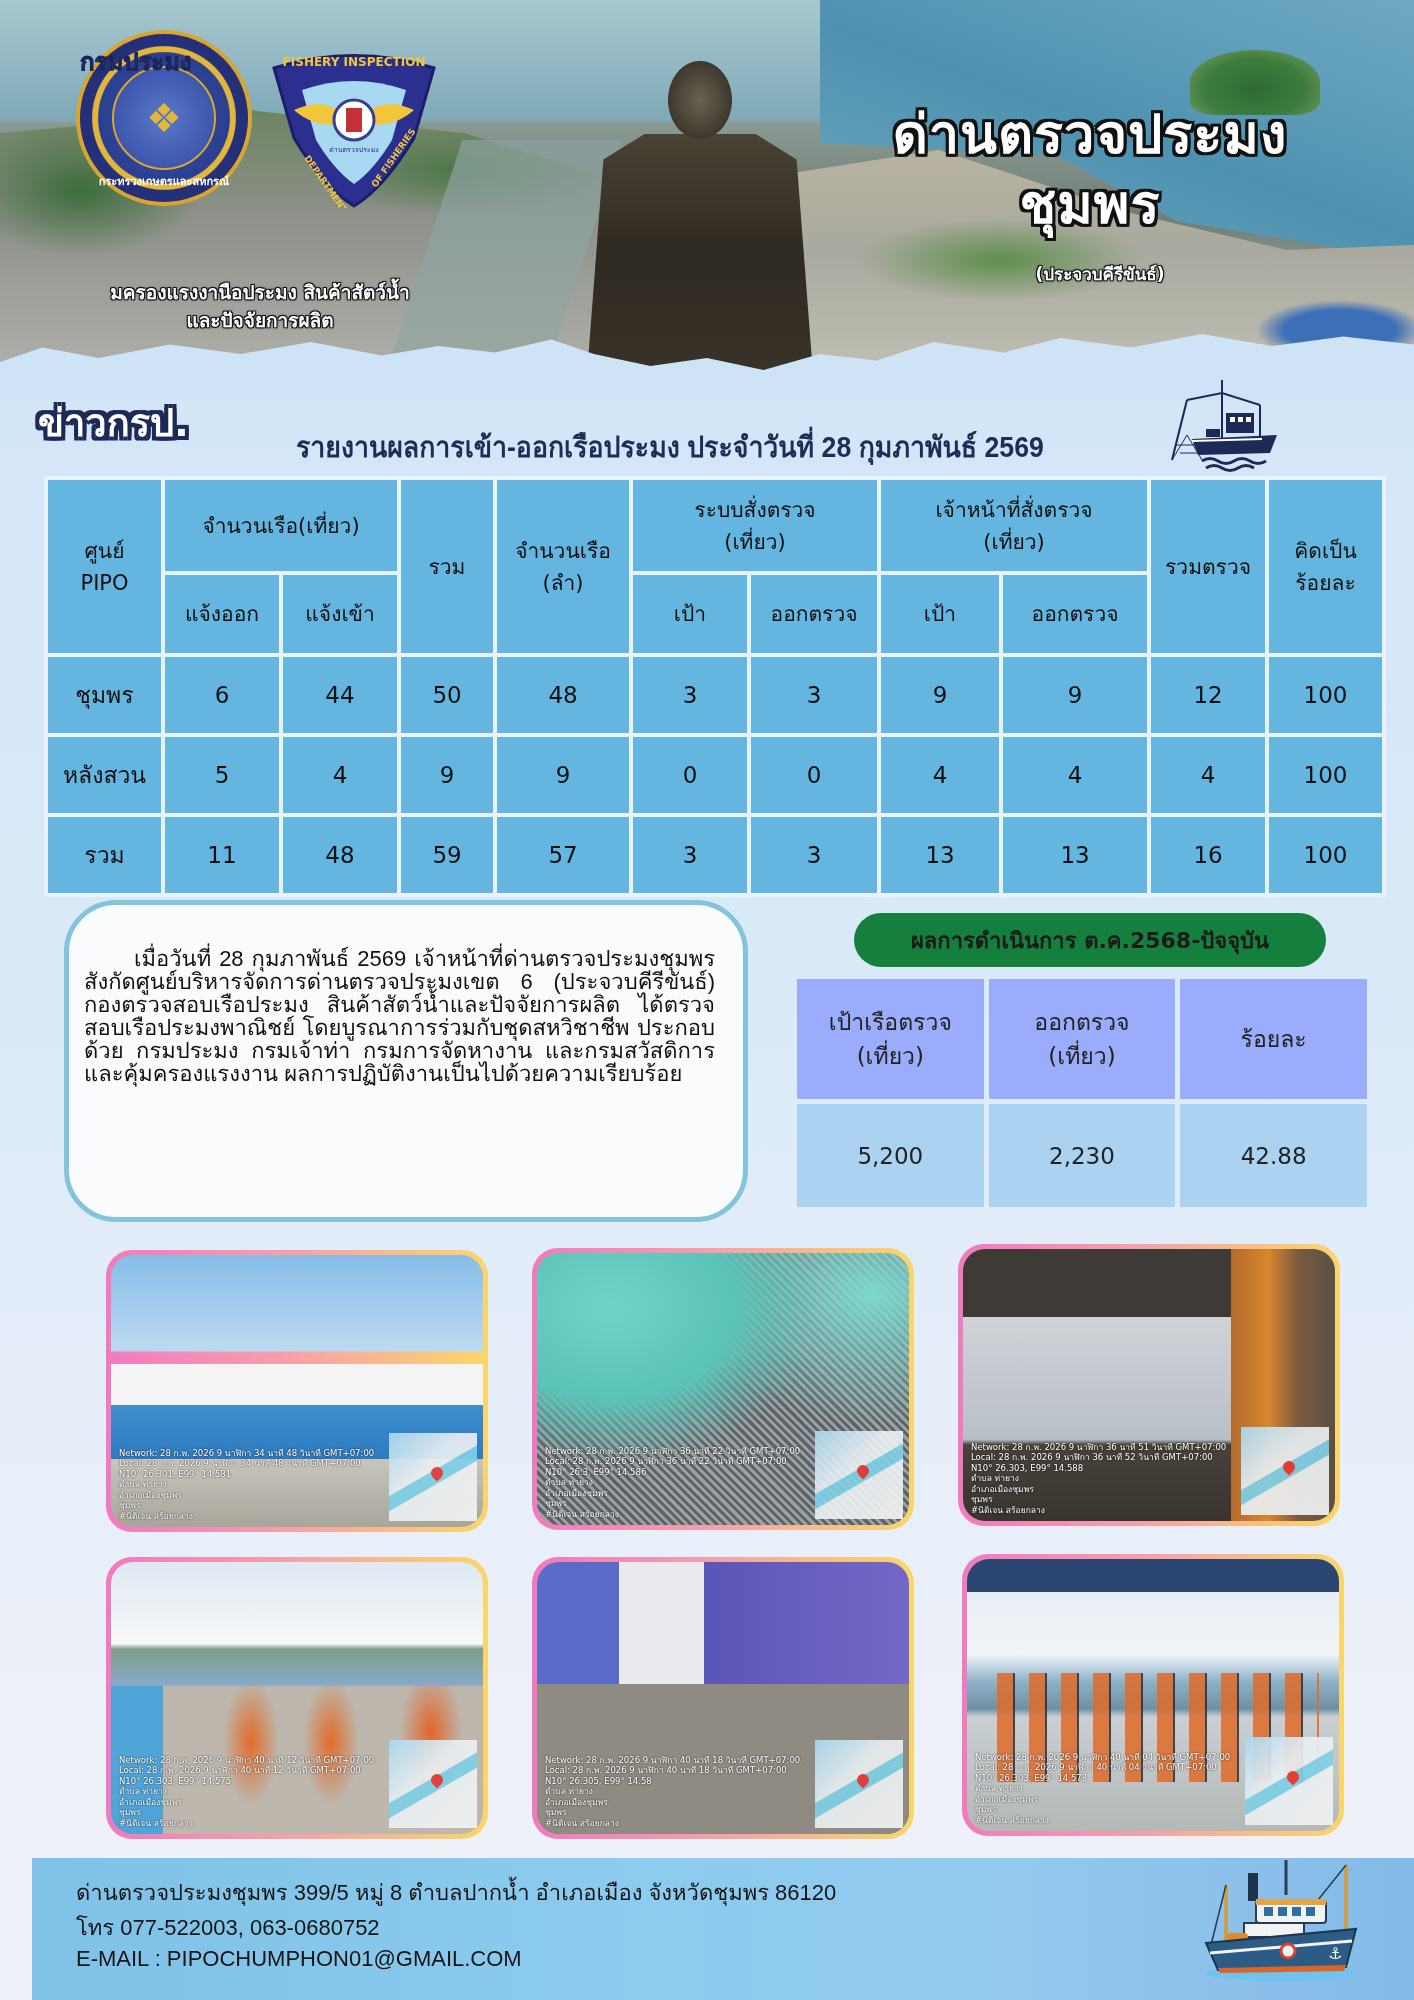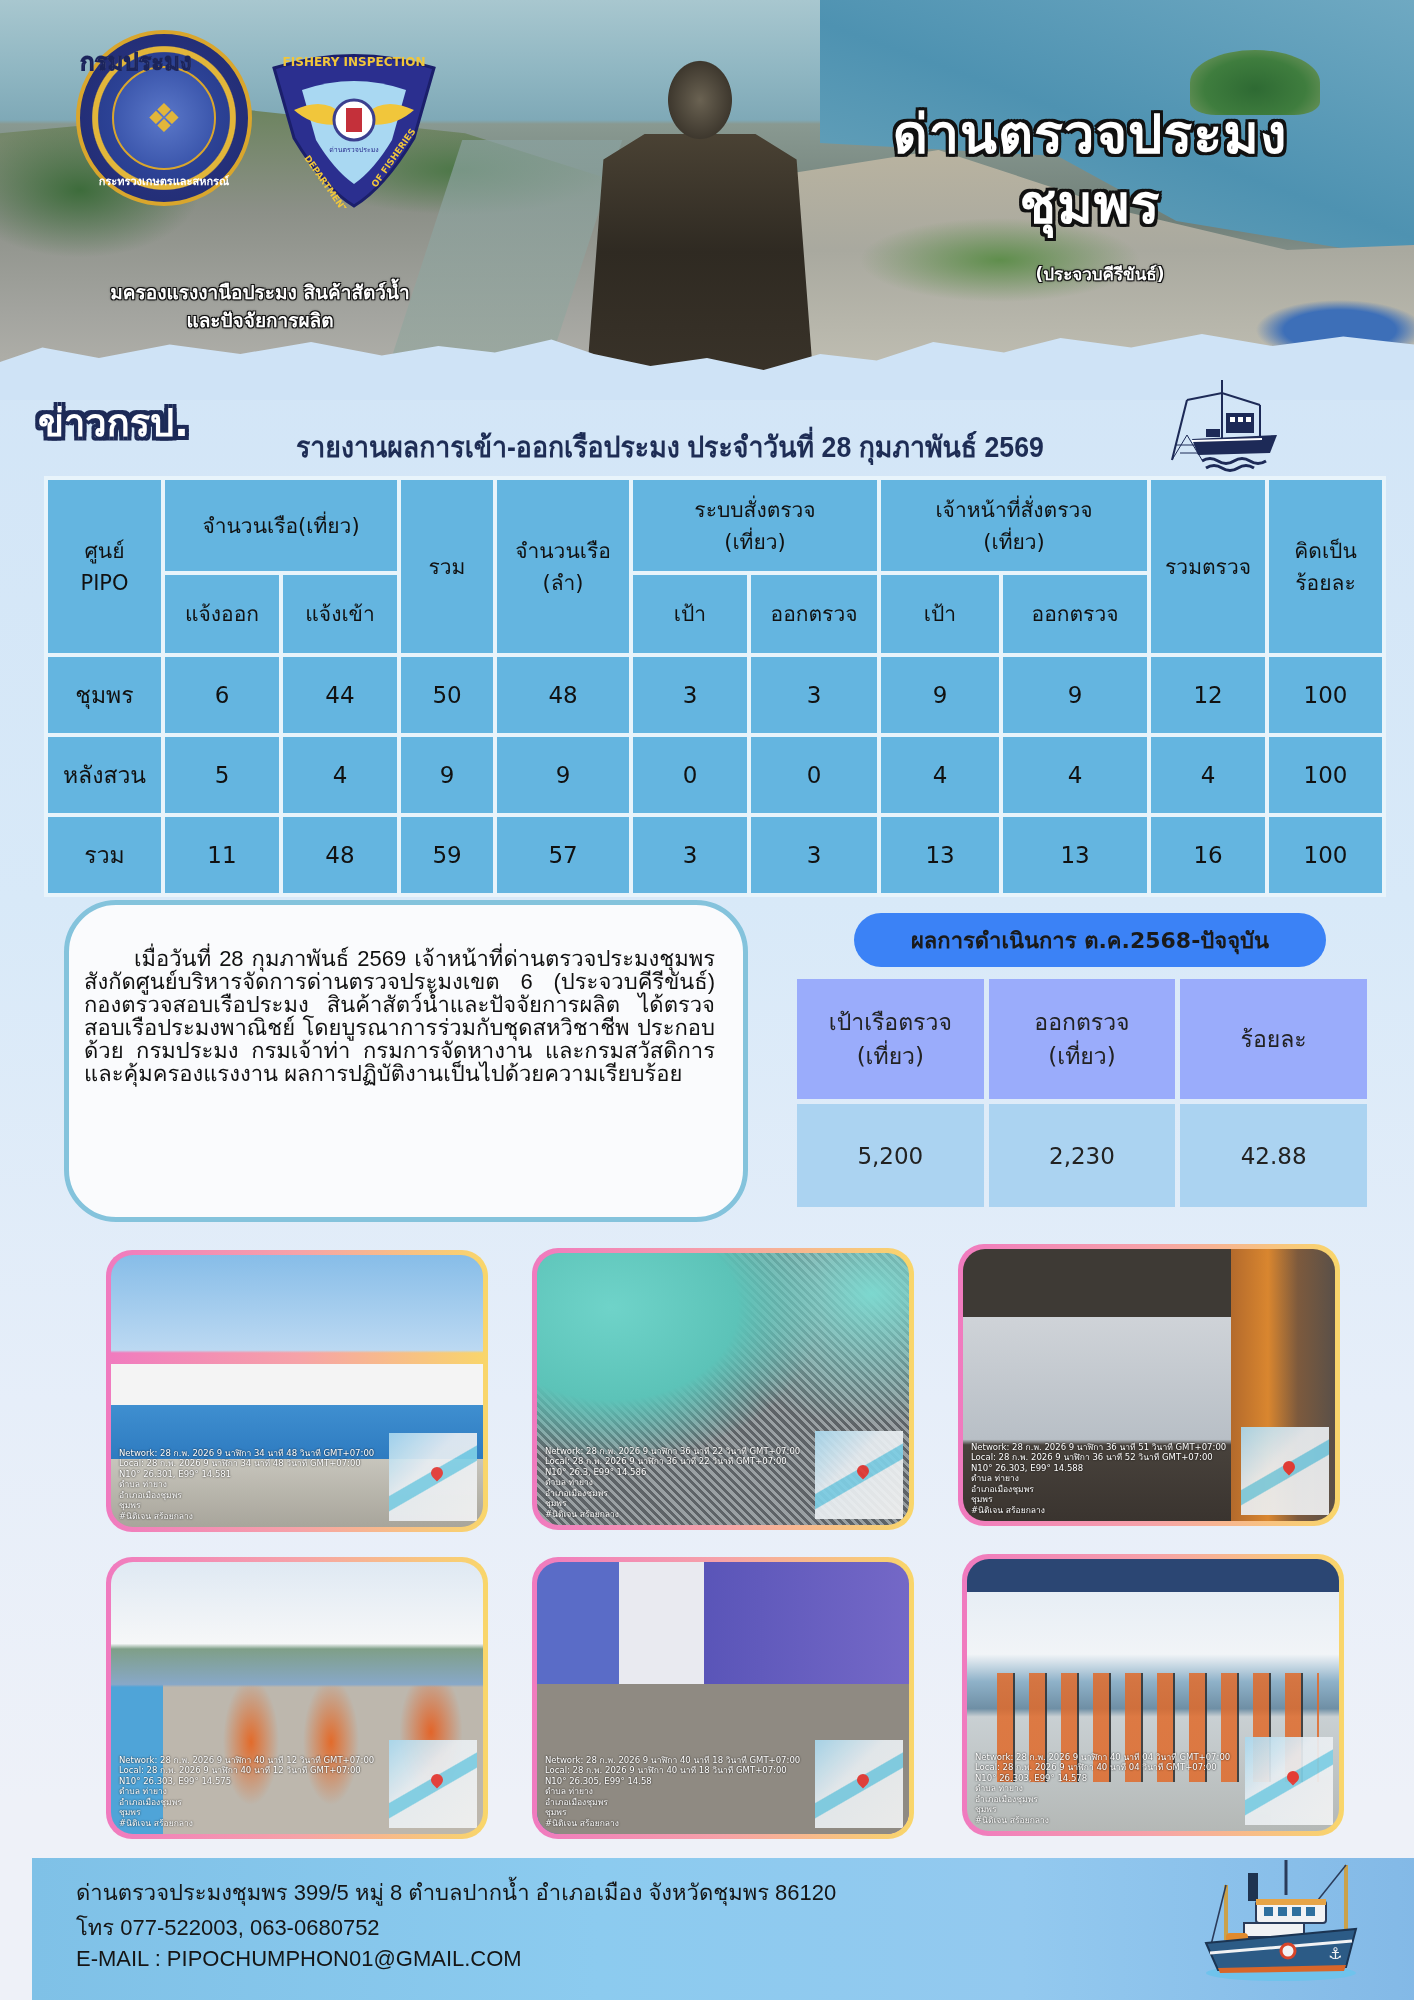--- a/index.html
+++ b/index.html
@@ -144,21 +144,21 @@
     padding: 42px 28px 0 15px;
     font-family: Liberation Sans, sans-serif;
     font-size: 22px; line-height: 23px; color: #111;
     text-align: justify;
   }
   .desc-box p { text-indent: 50px; }
 
   
   .summary-pill {
     position: absolute; left: 854px; top: 913px; width: 472px; height: 54px;
-    background: #3b82f6; border-radius: 27px;
+    background: #15803d; border-radius: 27px;
     display: flex; align-items: center; justify-content: center;
     font-size: 22px; font-weight: bold; color: #1a1a1a;
   }
   .summary-table {
     position: absolute; left: 792px; top: 974px; width: 580px;
     border-collapse: separate; border-spacing: 5px; table-layout: fixed;
   }
   .summary-table th {
     background: #9aacfb; height: 120px; font-weight: normal; font-size: 23px; line-height: 34px; color: #222;
   }

